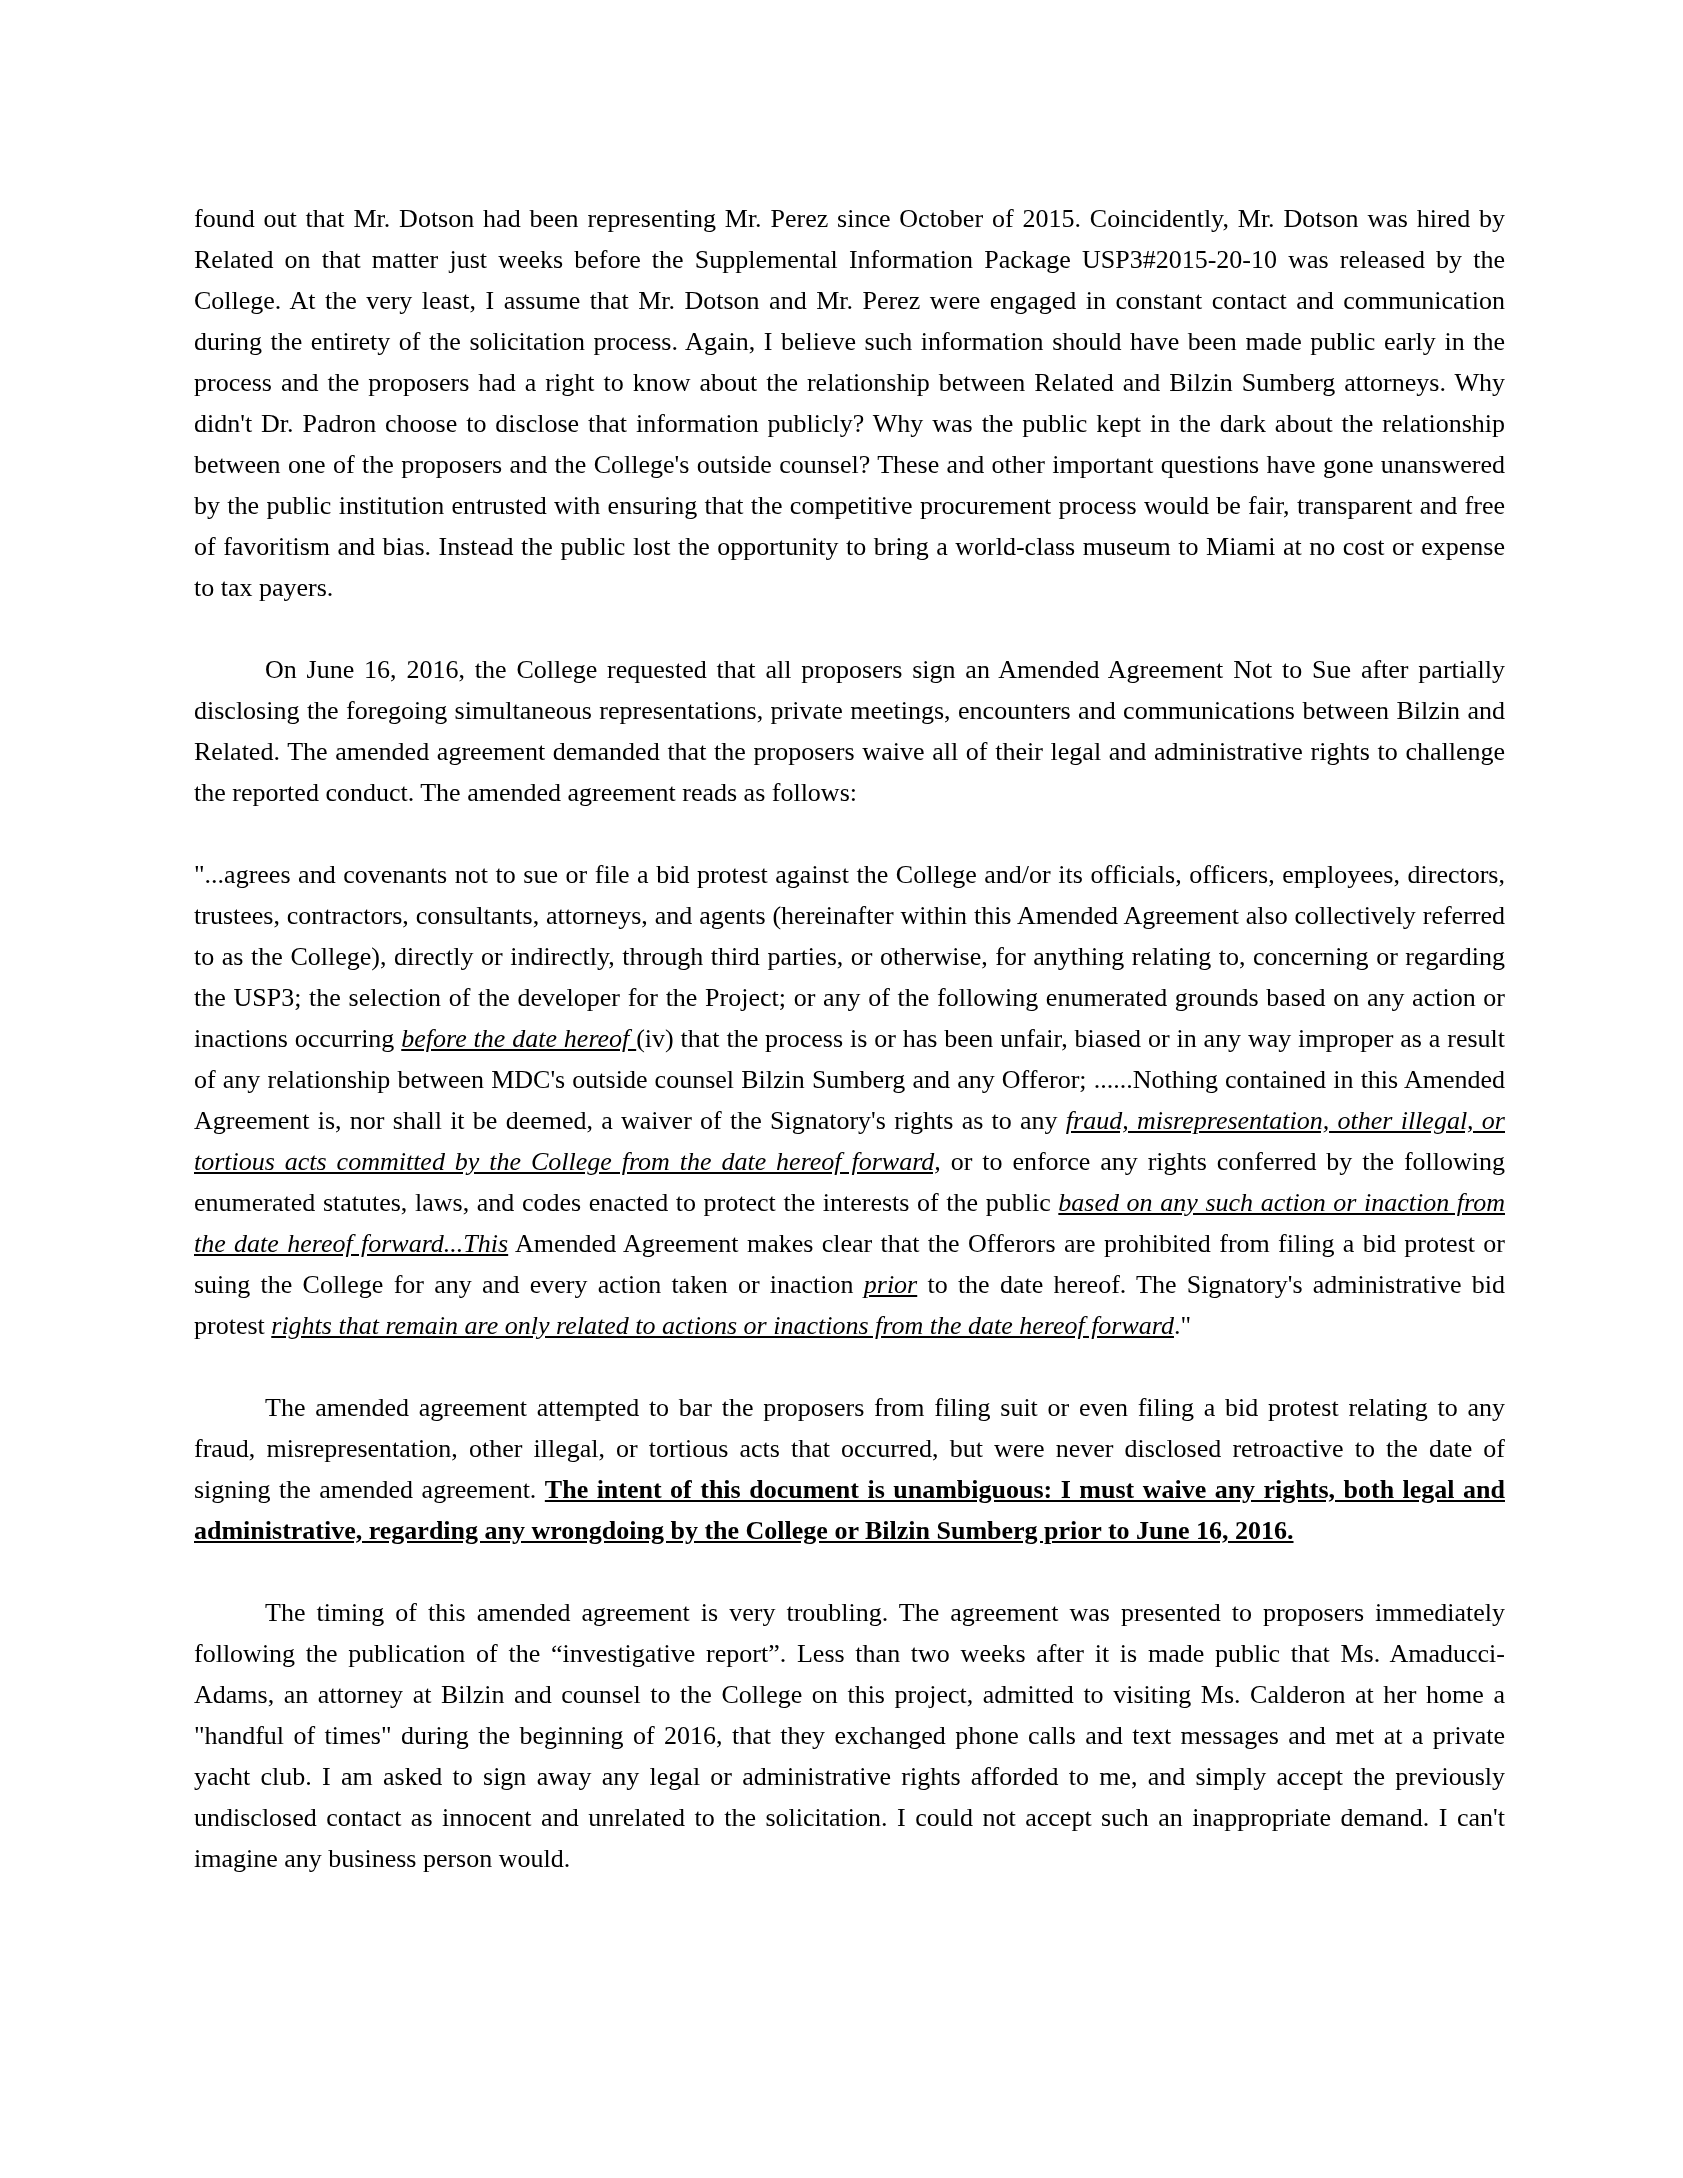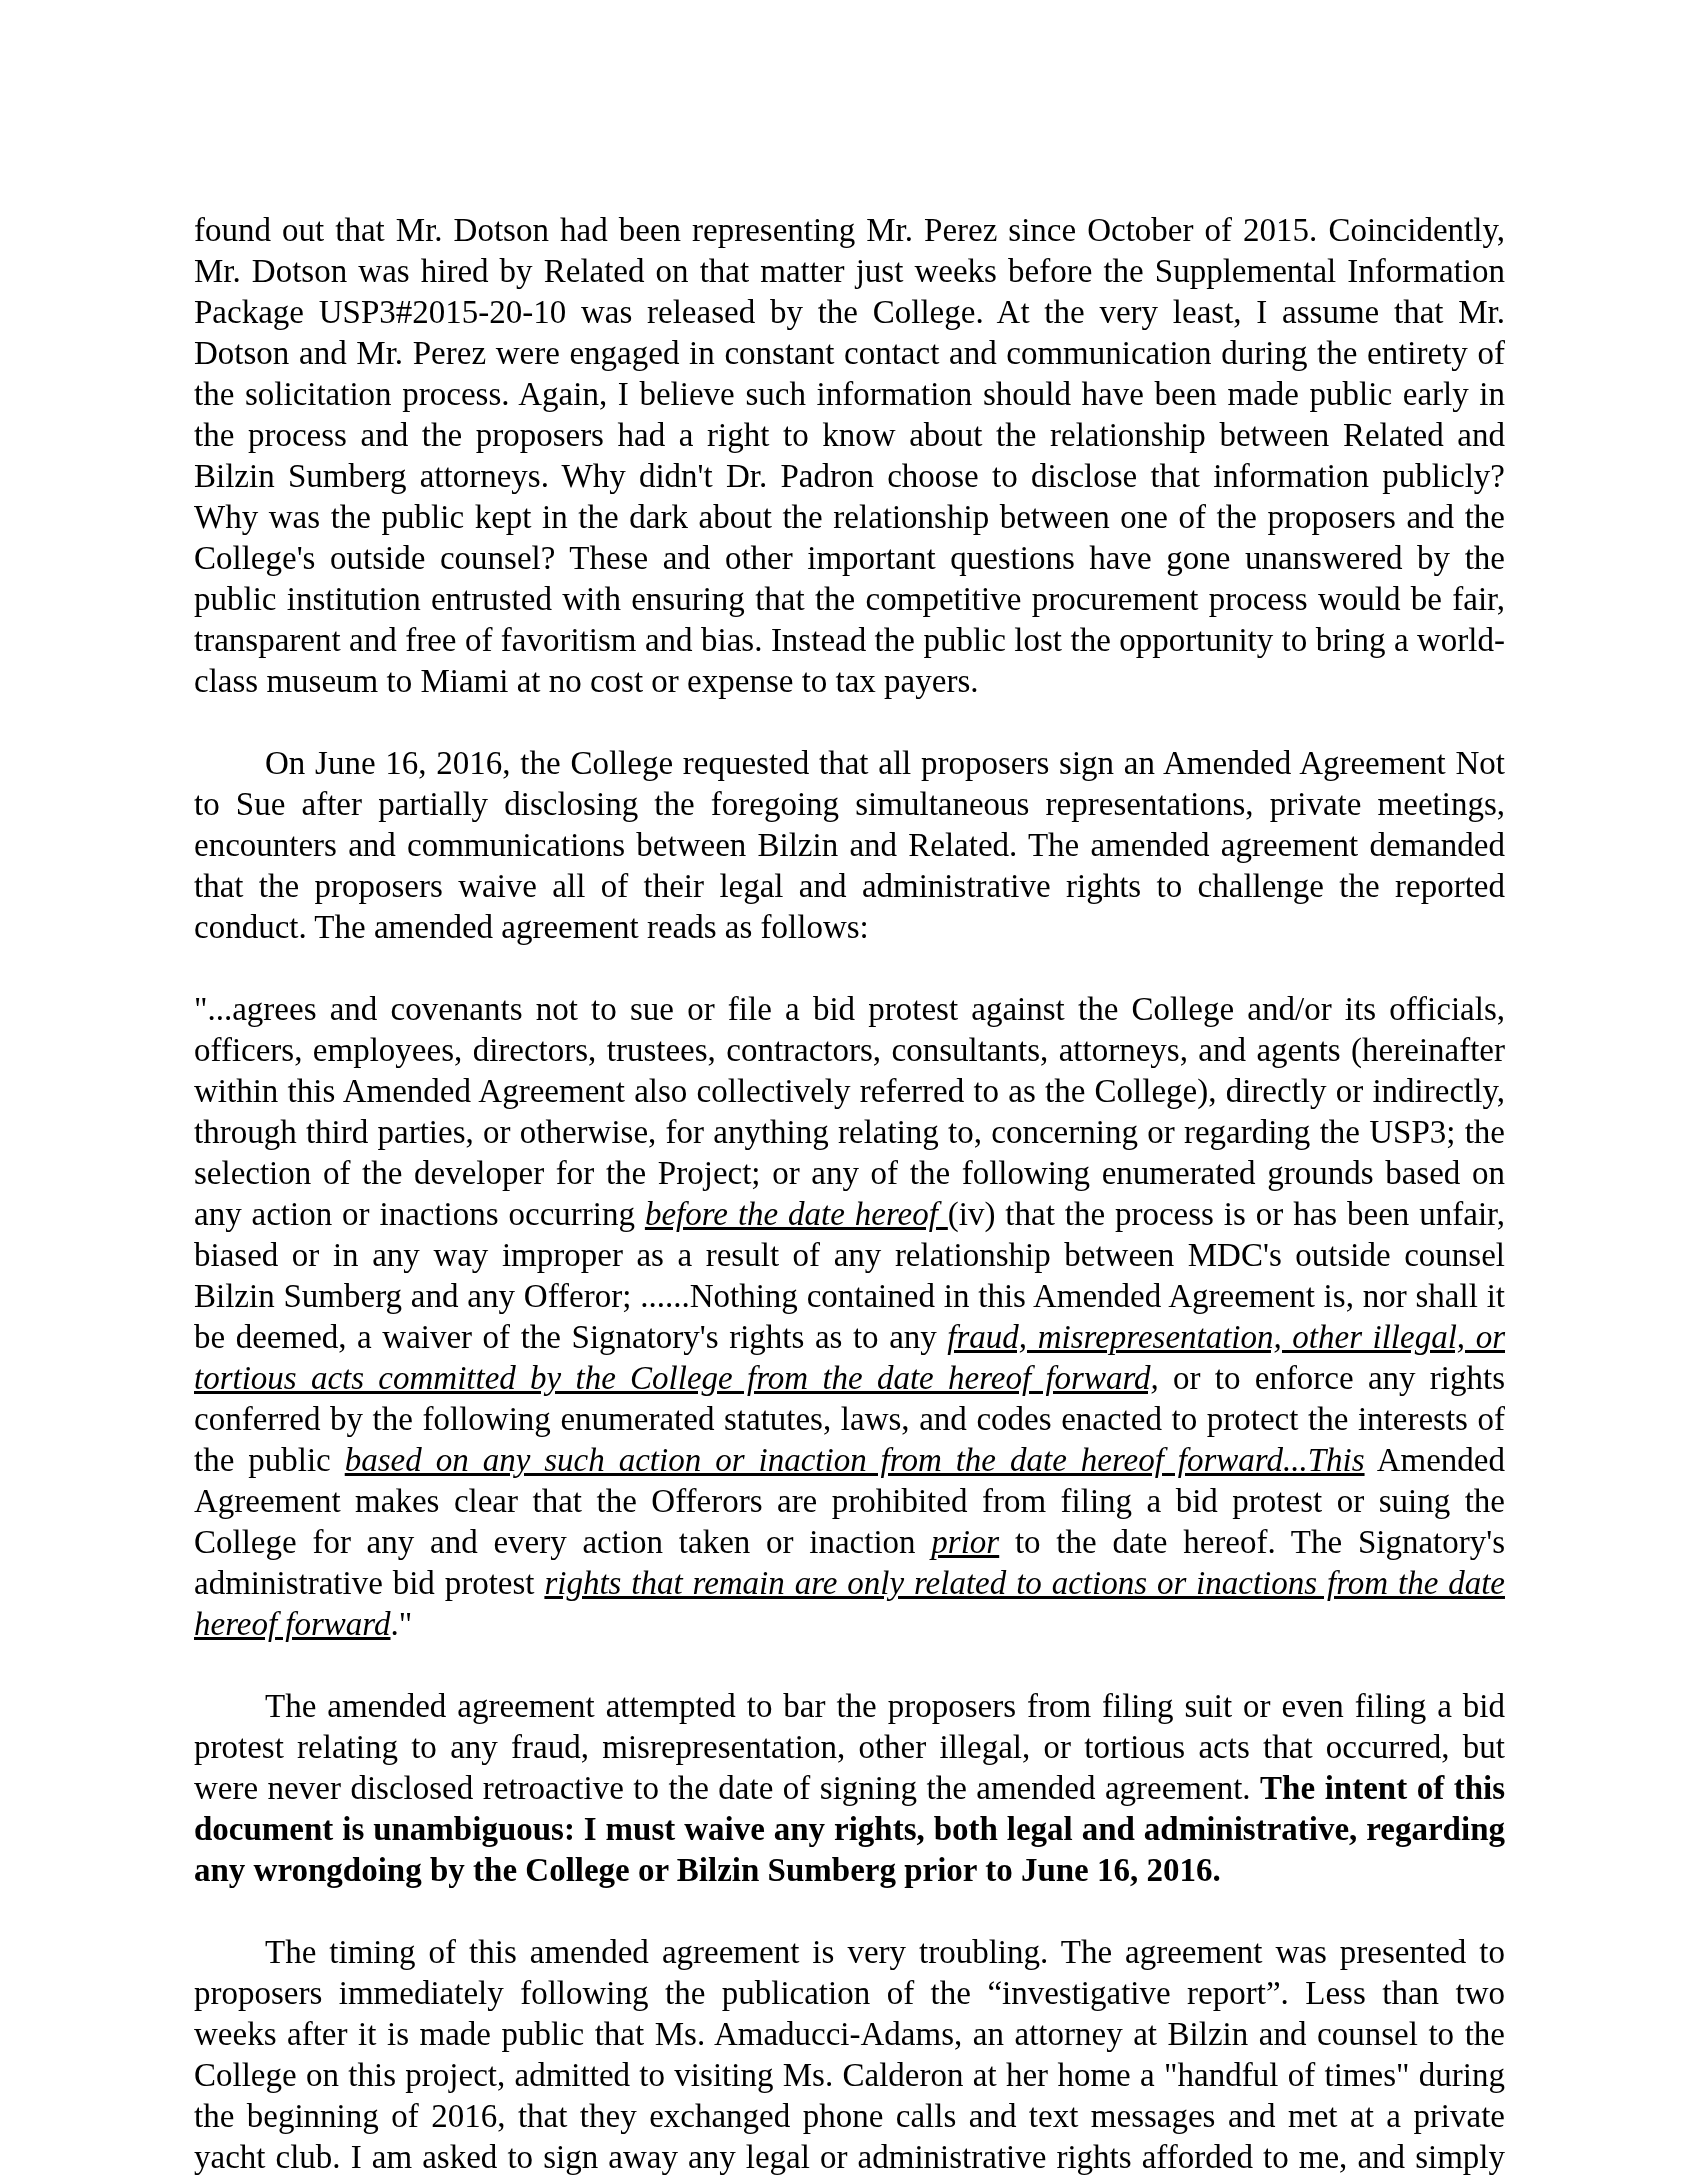--- a/index.html
+++ b/index.html
@@ -18,41 +18,42 @@
     width: 1683px;
     height: 2178px;
     background: #ffffff;
     box-sizing: border-box;
     padding: 194px 176px 0 194px;
   }
   .doc-body {
     width: 1311px;
   }
   p.para {
-    margin: 16px 0 0 0;
-    font-size: 33px;
+    margin: 4px 0 0 0;
+    font-size: 26px;
     line-height: 41px;
     text-align: justify;
     text-justify: inter-word;
     hyphens: none;
   }
   p.spaced {
     margin-top: 41px;
   }
   .indent {
     display: inline-block;
     width: 71px;
   }
   .bu {
     font-weight: normal;
     font-style: italic;
     text-decoration: underline;
   }
   .bu-plain {
     font-weight: bold;
+    text-decoration: underline;
   }
 </style>
 </head>
 <body>
 
 <div class="page">
   <div class="doc-body" id="doc-body">
       <p class="para"><span>found out that Mr. Dotson had been representing Mr. Perez since October of 2015. Coincidently, Mr. Dotson was hired by Related on that matter just weeks before the Supplemental Information Package USP3#2015-20-10 was released by the College. At the very least, I assume that Mr. Dotson and Mr. Perez were engaged in constant contact and communication during the entirety of the solicitation process. Again, I believe such information should have been made public early in the process and the proposers had a right to know about the relationship between Related and Bilzin Sumberg attorneys. Why didn't Dr. Padron choose to disclose that information publicly? Why was the public kept in the dark about the relationship between one of the proposers and the College's outside counsel? These and other important questions have gone unanswered by the public institution entrusted with ensuring that the competitive procurement process would be fair, transparent and free of favoritism and bias. Instead the public lost the opportunity to bring a world-class museum to Miami at no cost or expense to tax payers.</span></p>
       <p class="para spaced"><span class="indent"></span><span>On June 16, 2016, the College requested that all proposers sign an Amended Agreement Not to Sue after partially disclosing the foregoing simultaneous representations, private meetings, encounters and communications between Bilzin and Related. The amended agreement demanded that the proposers waive all of their legal and administrative rights to challenge the reported conduct. The amended agreement reads as follows:</span></p>
       <p class="para spaced"><span>"...agrees and covenants not to sue or file a bid protest against the College and/or its officials, officers, employees, directors, trustees, contractors, consultants, attorneys, and agents (hereinafter within this Amended Agreement also collectively referred to as the College), directly or indirectly, through third parties, or otherwise, for anything relating to, concerning or regarding the USP3; the selection of the developer for the Project; or any of the following enumerated grounds based on any action or inactions occurring </span><span class="bu">before the date hereof </span><span>(iv) that the process is or has been unfair, biased or in any way improper as a result of any relationship between MDC's outside counsel Bilzin Sumberg and any Offeror; ......Nothing contained in this Amended Agreement is, nor shall it be deemed, a waiver of the Signatory's rights as to any </span><span class="bu">fraud, misrepresentation, other illegal, or tortious acts committed by the College from the date hereof forward,</span><span> or to enforce any rights conferred by the following enumerated statutes, laws, and codes enacted to protect the interests of the public </span><span class="bu">based on any such action or inaction from the date hereof forward...This</span><span> Amended Agreement makes clear that the Offerors are prohibited from filing a bid protest or suing the College for any and every action taken or inaction </span><span class="bu">prior</span><span> to the date hereof. The Signatory's administrative bid protest </span><span class="bu">rights that remain are only related to actions or inactions from the date hereof forward</span><span>."</span></p>

